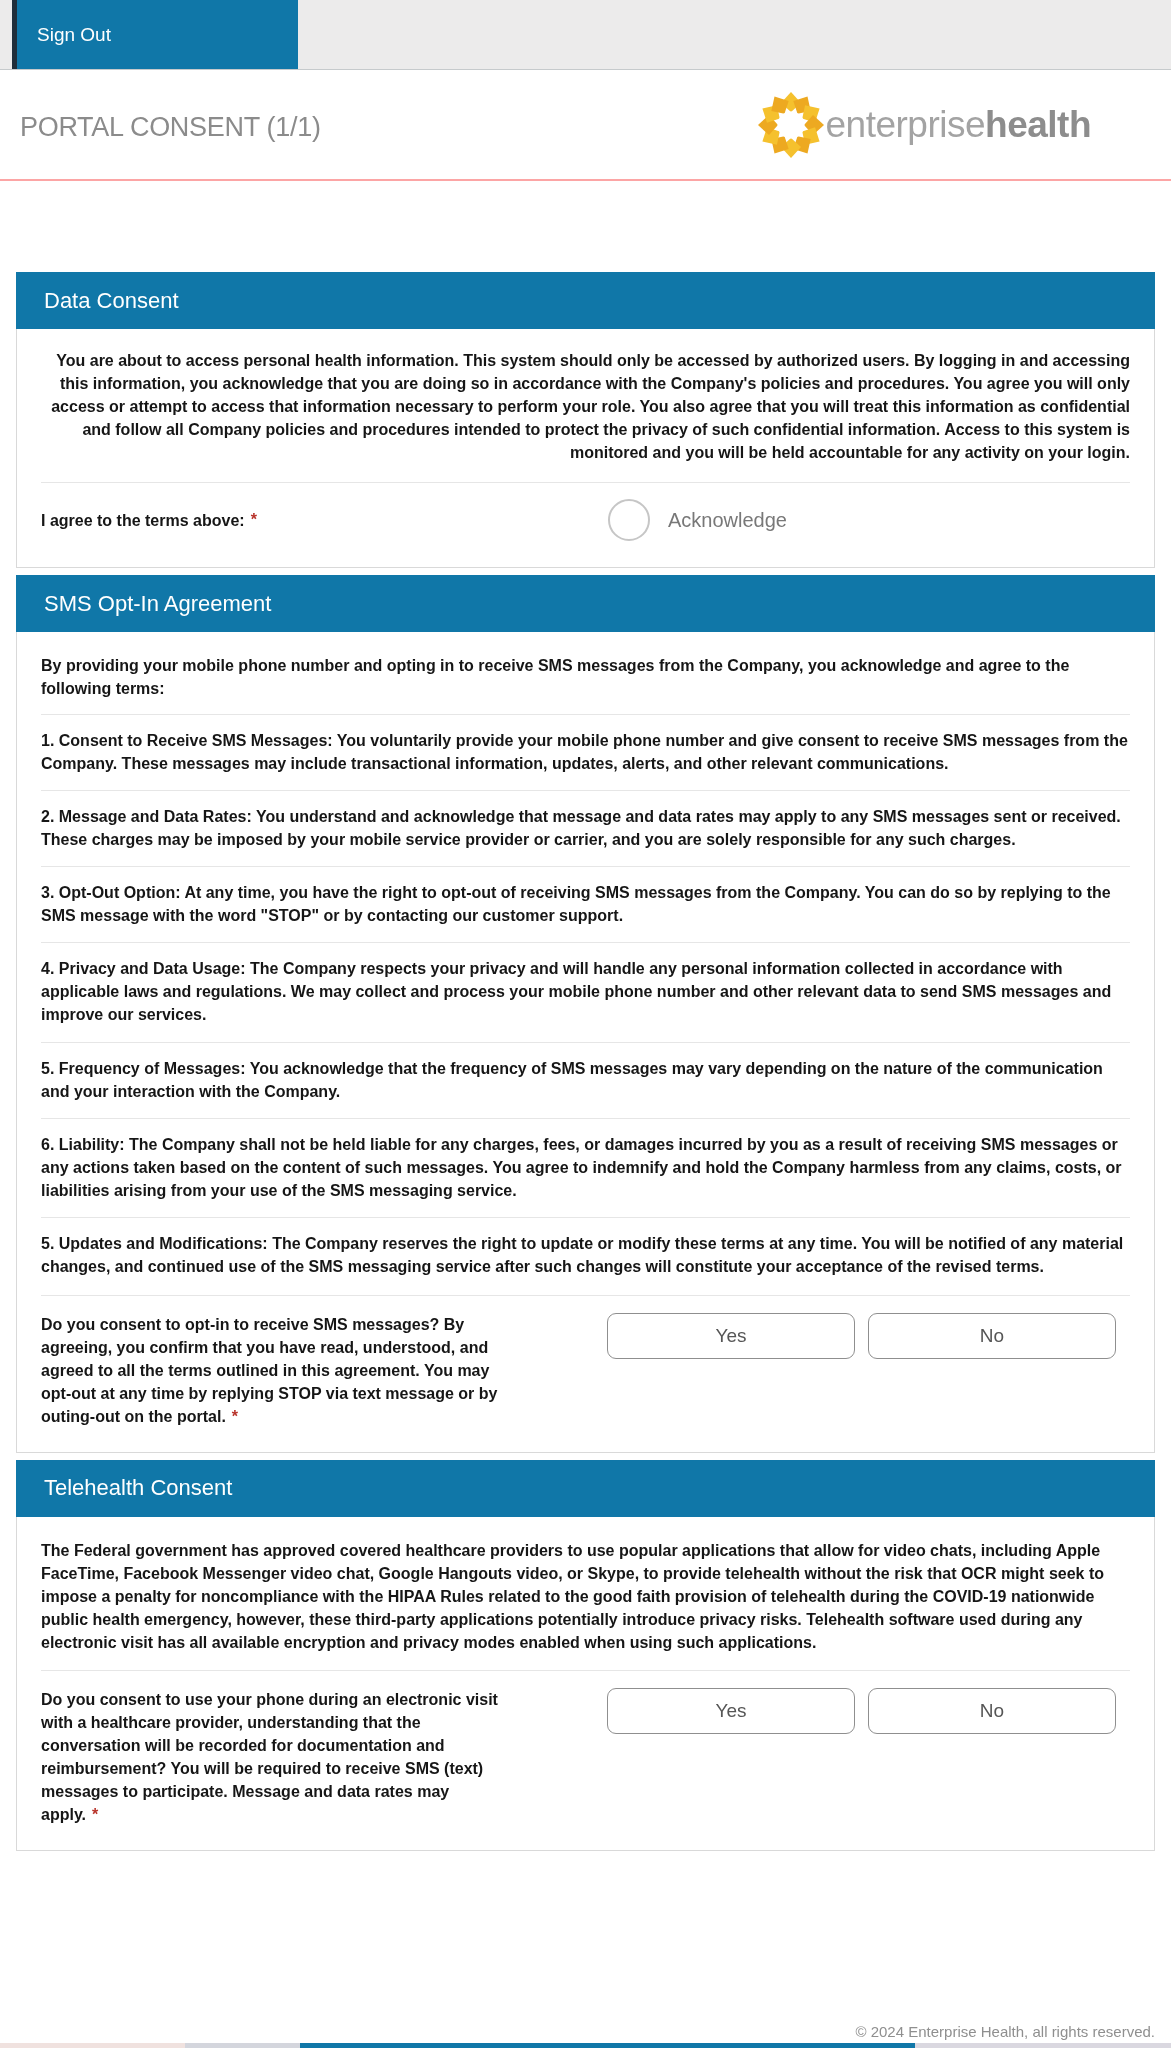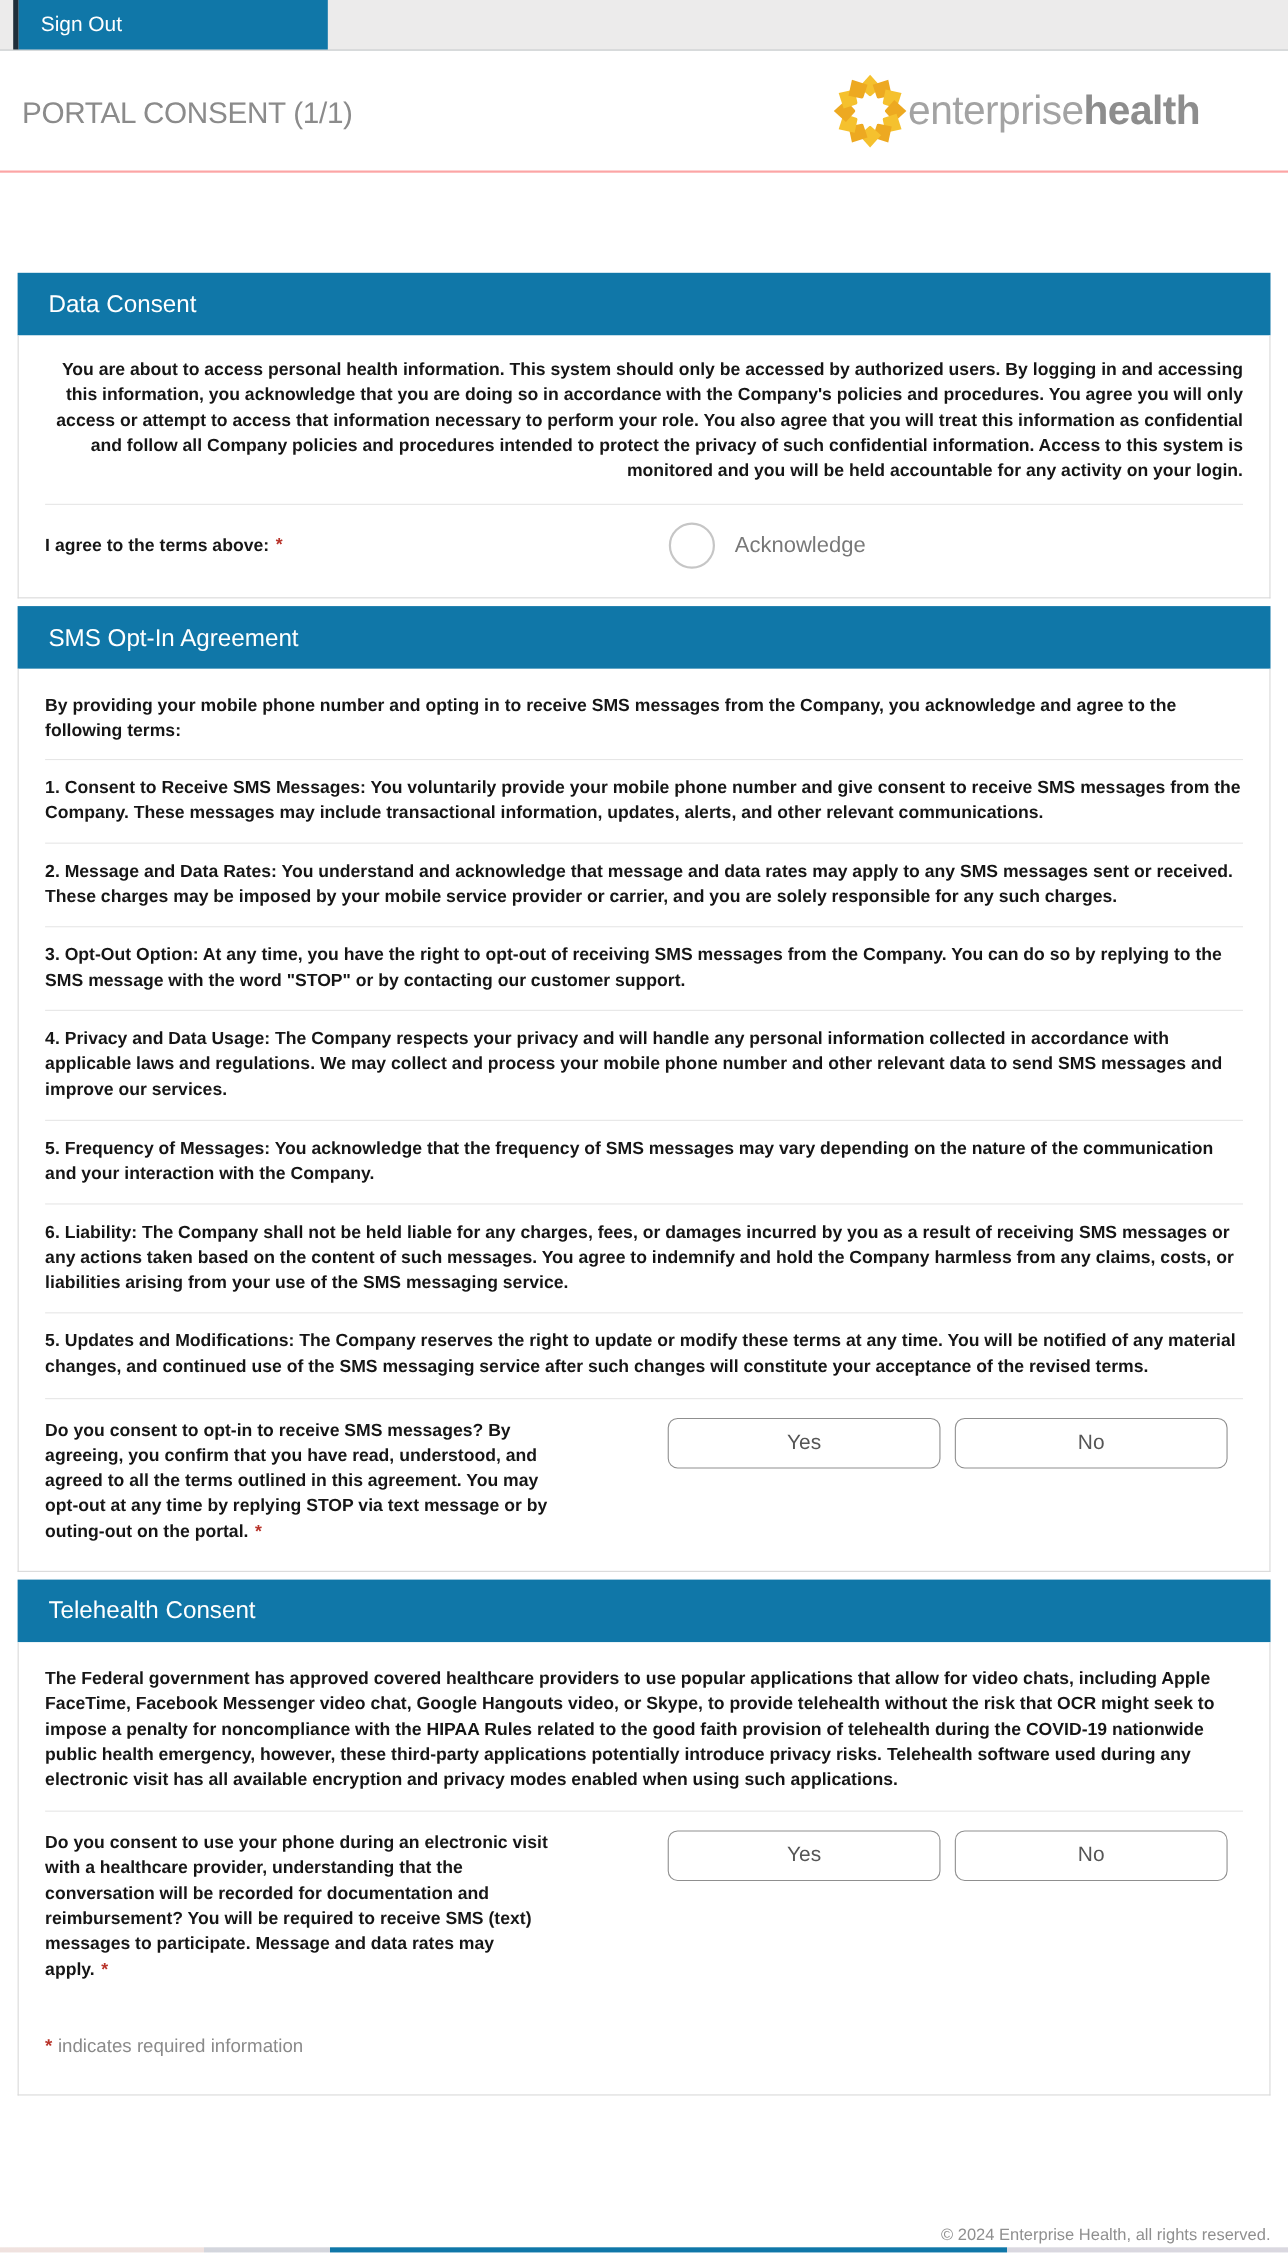--- a/index.html
+++ b/index.html
@@ -1,21 +1,21 @@
 <!DOCTYPE html>
 <html><head>
 <meta charset="utf-8">
 <style>
   * { box-sizing: border-box; }
   html,body { margin:0; padding:0; background:#fff; }
   body { font-family:"Liberation Sans", sans-serif; }
   .page { position:relative; width:1171px; height:2048px; background:#fff; overflow:hidden; }
 
   
-  .topstrip { height:46px; background:#ecebeb; border-bottom:1px solid #c6cacc; display:flex; align-items:stretch; }
+  .topstrip { height:70px; background:#ecebeb; border-bottom:1px solid #c6cacc; display:flex; align-items:stretch; }
   .dark-edge { width:5px; margin-left:12px; background:#202e3a; }
   .signout-tab { width:281px; background:#1077a8; color:#fff; display:flex; align-items:center; padding-left:20px; font-size:19px; cursor:pointer; }
 
   
   .page-header { position:relative; height:111px; border-bottom:2px solid #fca5a5;padding-left:32px; }
   .portal-title { position:absolute; left:20px; top:42px; font-size:27px; color:#8b8b8b; letter-spacing:-0.3px; }
   .logo { position:absolute; right:80px; top:20px; display:flex; align-items:center; gap:0; }
   .logo-text { font-size:37px; color:#a3a3a3; letter-spacing:-0.5px; }
   .logo-text b { color:#8d8d8d; font-weight:700; }
 
@@ -137,23 +137,20 @@
       <div class="body-text intro-text">The Federal government has approved covered healthcare providers to use popular applications that allow for video chats, including Apple FaceTime, Facebook Messenger video chat, Google Hangouts video, or Skype, to provide telehealth without the risk that OCR might seek to impose a penalty for noncompliance with the HIPAA Rules related to the good faith provision of telehealth during the COVID-19 nationwide public health emergency, however, these third-party applications potentially introduce privacy risks. Telehealth software used during any electronic visit has all available encryption and privacy modes enabled when using such applications.</div>
       <div class="q-row">
         <div class="q-text body-text">
           <span>Do you consent to use your phone during an electronic visit with a healthcare provider, understanding that the conversation will be recorded for documentation and reimbursement? You will be required to receive SMS (text) messages to participate. Message and data rates may apply.</span><span class="req">*</span>
         </div>
         <div class="q-buttons">
           <button class="yn-btn">Yes</button>
           <button class="yn-btn">No</button>
         </div>
       </div>
-      <div class="footnote">
-        <span class="star">*</span><span>indicates required information</span>
-      </div>
     </div>
   </div>
 
 
   <div class="footer-copy">© 2024 Enterprise Health, all rights reserved.</div>
   <div class="bottom-strip"></div>
 
 </div>
 
 </body></html>

